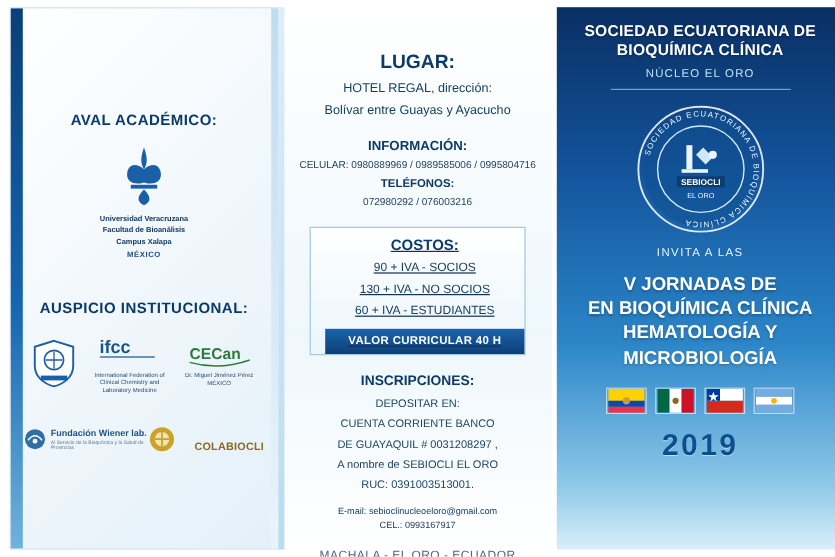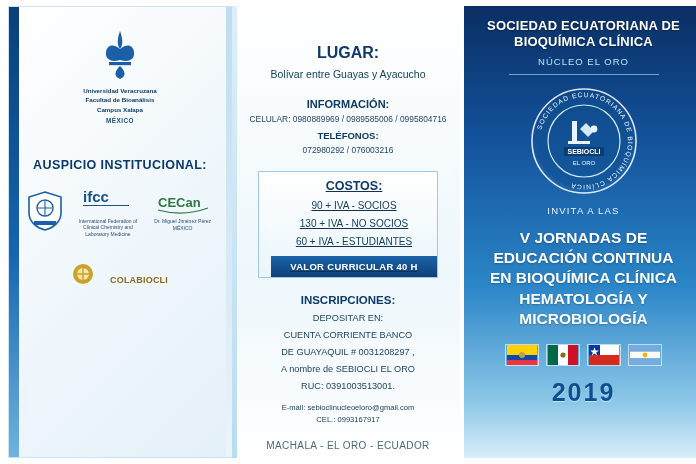--- a/index.html
+++ b/index.html
@@ -225,20 +225,21 @@
     text-shadow: 0 1px 0 rgba(255,255,255,.5);
   }
 </style>
 </head>
 <body>
 
 <div id="page">
 
   <div class="panel-left">
 
+    <div class="left-heading">AVAL ACADÉMICO:</div>
 
     <div class="uv-block">
       <svg class="uv-mark" viewBox="0 0 46 52">
         <path d="M23 2 C20 10 20 16 23 20 C26 16 26 10 23 2 Z" fill="#1b5fa8"></path>
         <path d="M23 20 C16 14 10 16 9 23 C8 30 14 34 23 31 Z" fill="#1b5fa8"></path>
         <path d="M23 20 C30 14 36 16 37 23 C38 30 32 34 23 31 Z" fill="#1b5fa8"></path>
         <rect x="12" y="33" width="22" height="3.2" fill="#1b5fa8"></rect>
         <path d="M23 37 C18 42 16 47 23 50 C30 47 28 42 23 37 Z" fill="#1b5fa8"></path>
       </svg>
       <div class="uv-text">
@@ -277,36 +278,48 @@
           <path d="M2 18 q25 7 50 -2" stroke="#2c7a3f" stroke-width="1.2" fill="none"></path>
         </svg>
         <div class="logo-cap">Dr. Miguel Jiménez Pérez
 MÉXICO</div>
       </div>
 
     </div>
 
     <div class="sponsors-row2">
 
+      <div class="wiener">
+        <svg width="22" height="22" viewBox="0 0 22 22">
+          <circle cx="11" cy="11" r="10" fill="#2f6fa8"></circle>
+          <path d="M4 12 q7 -9 14 0" stroke="#ffffff" stroke-width="1.6" fill="none"></path>
+          <circle cx="11" cy="13" r="2.4" fill="#ffffff"></circle>
+        </svg>
+        <div>
+          <div class="wiener-name">Fundación Wiener lab.</div>
+          <div class="wiener-sub">Al Servicio de la Bioquímica y la Salud de Provincias</div>
+        </div>
+      </div>
 
       <div class="colabiocli">
         <svg width="22" height="22" viewBox="0 0 22 22">
           <circle cx="11" cy="11" r="10" fill="#c9a227"></circle>
           <circle cx="11" cy="11" r="6" fill="#f2e4b0"></circle>
           <path d="M11 5 v12 M5 11 h12" stroke="#c9a227" stroke-width="1.4"></path>
         </svg>
         <div class="colabiocli-name">COLABIOCLI</div>
       </div>
 
     </div>
   </div>
 
   <div class="panel-center">
 
     <div class="c-title">LUGAR:</div>
+    <div class="c-line">HOTEL REGAL, dirección:</div>
     <div class="c-line">Bolívar entre Guayas y Ayacucho</div>
 
     <div class="c-sub">INFORMACIÓN:</div>
     <div class="c-info">CELULAR: 0980889969 / 0989585006 / 0995804716</div>
     <div class="c-sub" style="margin-top:6px;font-size:9.5px;">TELÉFONOS:</div>
     <div class="c-info">072980292 / 076003216</div>
 
     <div class="costos-box">
       <div class="costos-title">COSTOS:</div>
       <div class="costos-line">90 + IVA - SOCIOS</div>
@@ -358,21 +371,20 @@
         <rect x="36" y="62" width="40" height="9" fill="#0b3d73"></rect>
         <text x="56" y="69" text-anchor="middle" font-family="Liberation Sans, sans-serif" font-size="7" font-weight="bold" fill="#ffffff">SEBIOCLI</text>
         <text x="56" y="80" text-anchor="middle" font-family="Liberation Sans, sans-serif" font-size="6" fill="#eaf6ff">EL ORO</text>
       </svg>
     </div>
 
     <div class="invita">INVITA A LAS</div>
 
     <div class="r-main">
       <div>V JORNADAS DE</div>
-      <div>EDUCACIÓN CONTINUA</div>
       <div>EN BIOQUÍMICA CLÍNICA</div>
       <div>HEMATOLOGÍA Y</div>
       <div>MICROBIOLOGÍA</div>
     </div>
 
     <div class="flags">
       <svg class="flag" viewBox="0 0 30 20">
         <rect width="30" height="10" fill="#ffd100"></rect>
         <rect y="10" width="30" height="5" fill="#0f47af"></rect>
         <rect y="15" width="30" height="5" fill="#ef3340"></rect>

